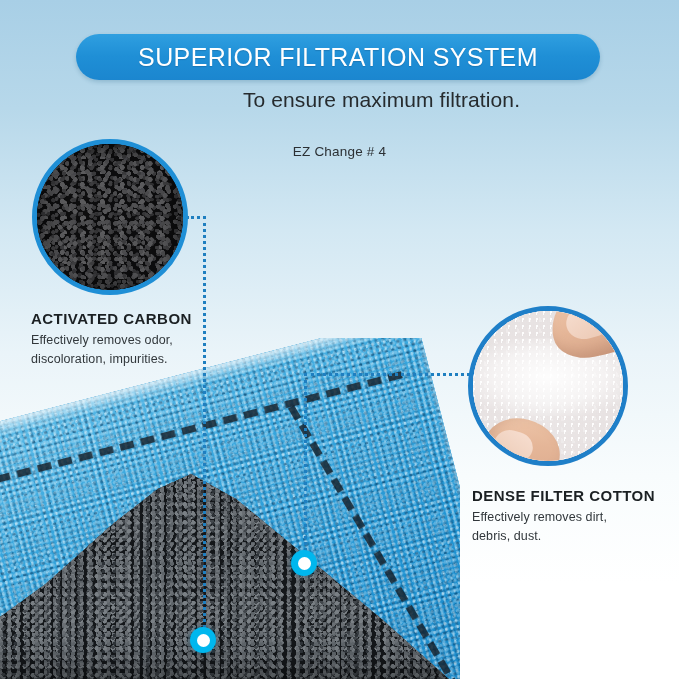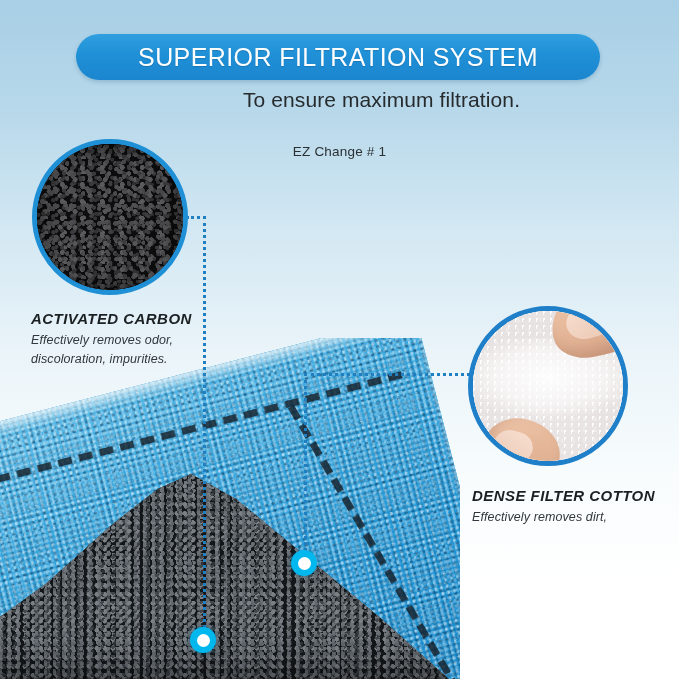--- a/index.html
+++ b/index.html
@@ -117,21 +117,21 @@
     border-radius:50%/60%;
     background:linear-gradient(200deg,#f7ded0,#eccbb6);
     transform:rotate(16deg);
   }
   .cot-haze{
     position:absolute;left:-5%;top:18%;width:110%;height:52%;
     background:radial-gradient(ellipse at 50% 50%, rgba(255,255,255,.92) 0%, rgba(255,255,255,.55) 48%, rgba(255,255,255,0) 78%);
   }
 
   
-  .lbl{position:absolute;font-style:italic;}
+  .lbl{position:absolute;}
   .lbl-title{font-size:15px;font-weight:bold;color:#1b2023;letter-spacing:.45px;white-space:nowrap;}
   .lbl-desc{font-size:12.5px;color:#31373b;line-height:1.55;margin-top:4px;letter-spacing:.1px;}
   .lbl-carbon{left:31px;top:310px;}
   .lbl-cotton{left:472px;top:487px;}
 
   
   .pad-wrap{position:absolute;left:-40px;top:338px;width:500px;height:341px;overflow:hidden;}
   .pad{
     position:absolute;left:-96px;top:46px;width:560px;height:470px;
     transform:rotate(-14.5deg);transform-origin:50% 0%;
@@ -205,21 +205,21 @@
 </style>
 </head>
 <body>
 
 <div id="stage">
 
   <div class="banner">
     <span class="banner-text">SUPERIOR FILTRATION SYSTEM</span>
   </div>
   <div class="subtitle">To ensure maximum filtration.</div>
-  <div class="ezchange">EZ Change # 1</div>
+  <div class="ezchange">EZ Change # 4</div>
 
   <div class="pad-wrap">
     <div class="pad">
       <div class="pad-edge"></div>
       <div class="stitch stitch-top"></div>
       <div class="stitch stitch-right"></div>
       <div class="pad-slit"></div>
     </div>
     <div class="mound">
       <div class="mound-tex"></div>
@@ -250,19 +250,20 @@
     <div class="lbl-desc">
       <div>Effectively removes odor,</div>
       <div>discoloration, impurities.</div>
     </div>
   </div>
 
   <div class="lbl lbl-cotton">
     <div class="lbl-title">DENSE FILTER COTTON</div>
     <div class="lbl-desc">
       <div>Effectively removes dirt,</div>
+      <div>debris, dust.</div>
     </div>
   </div>
 
   <div class="dot dot-carbon"></div>
   <div class="dot dot-cotton"></div>
 
 </div>
 
 </body></html>

